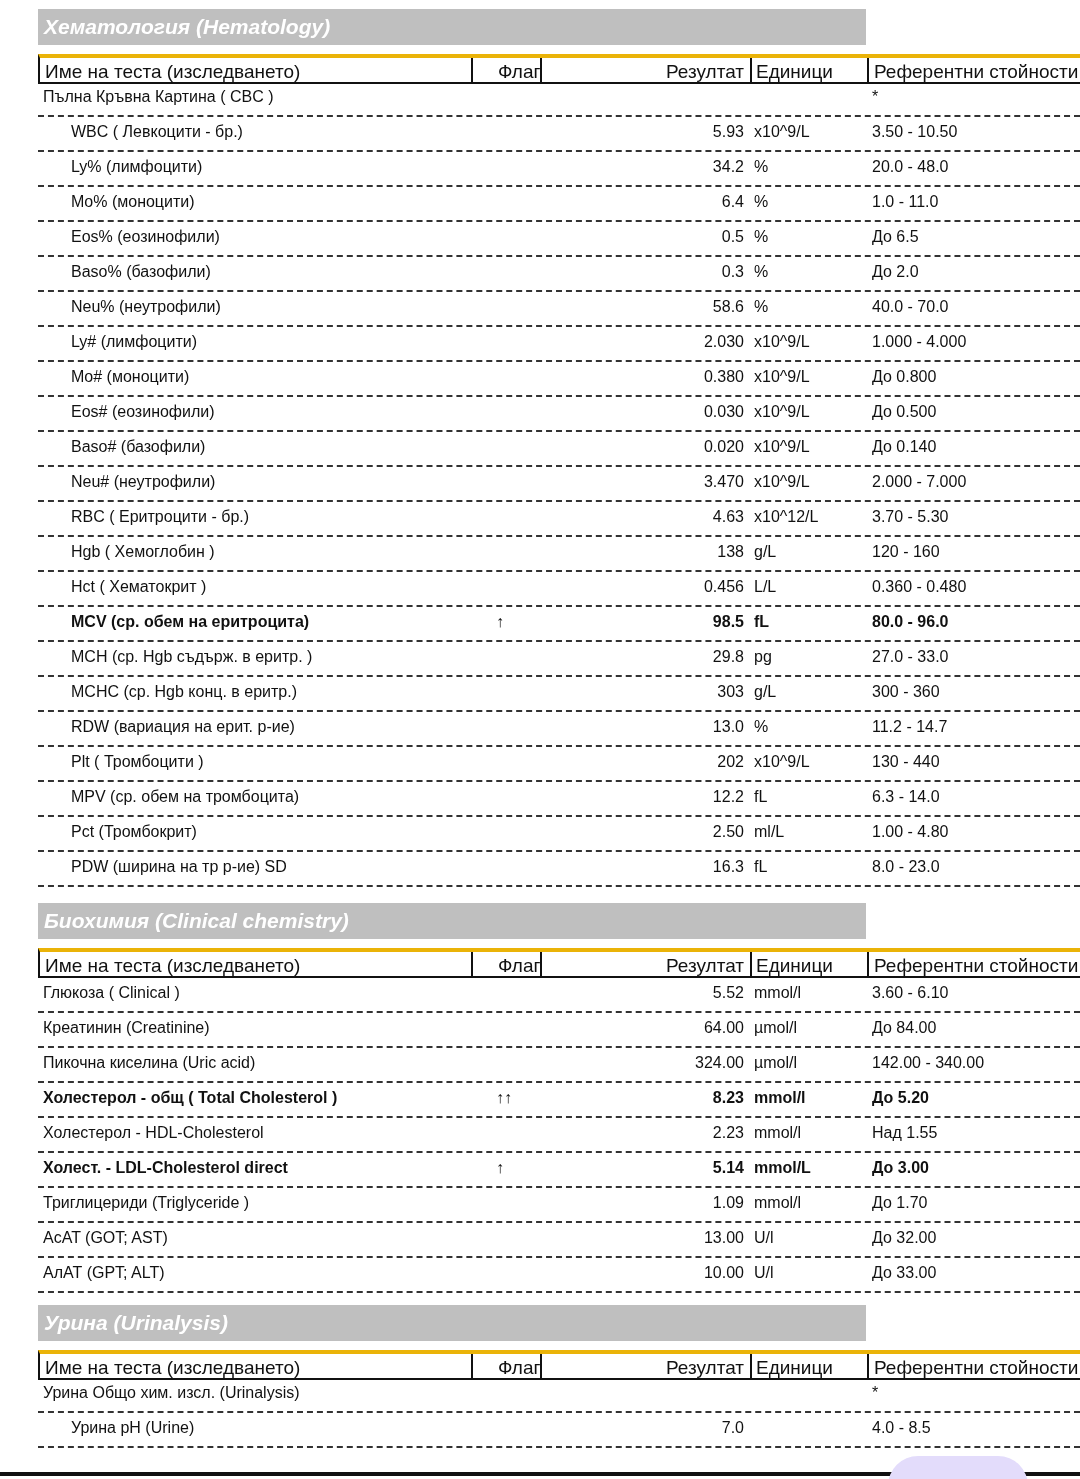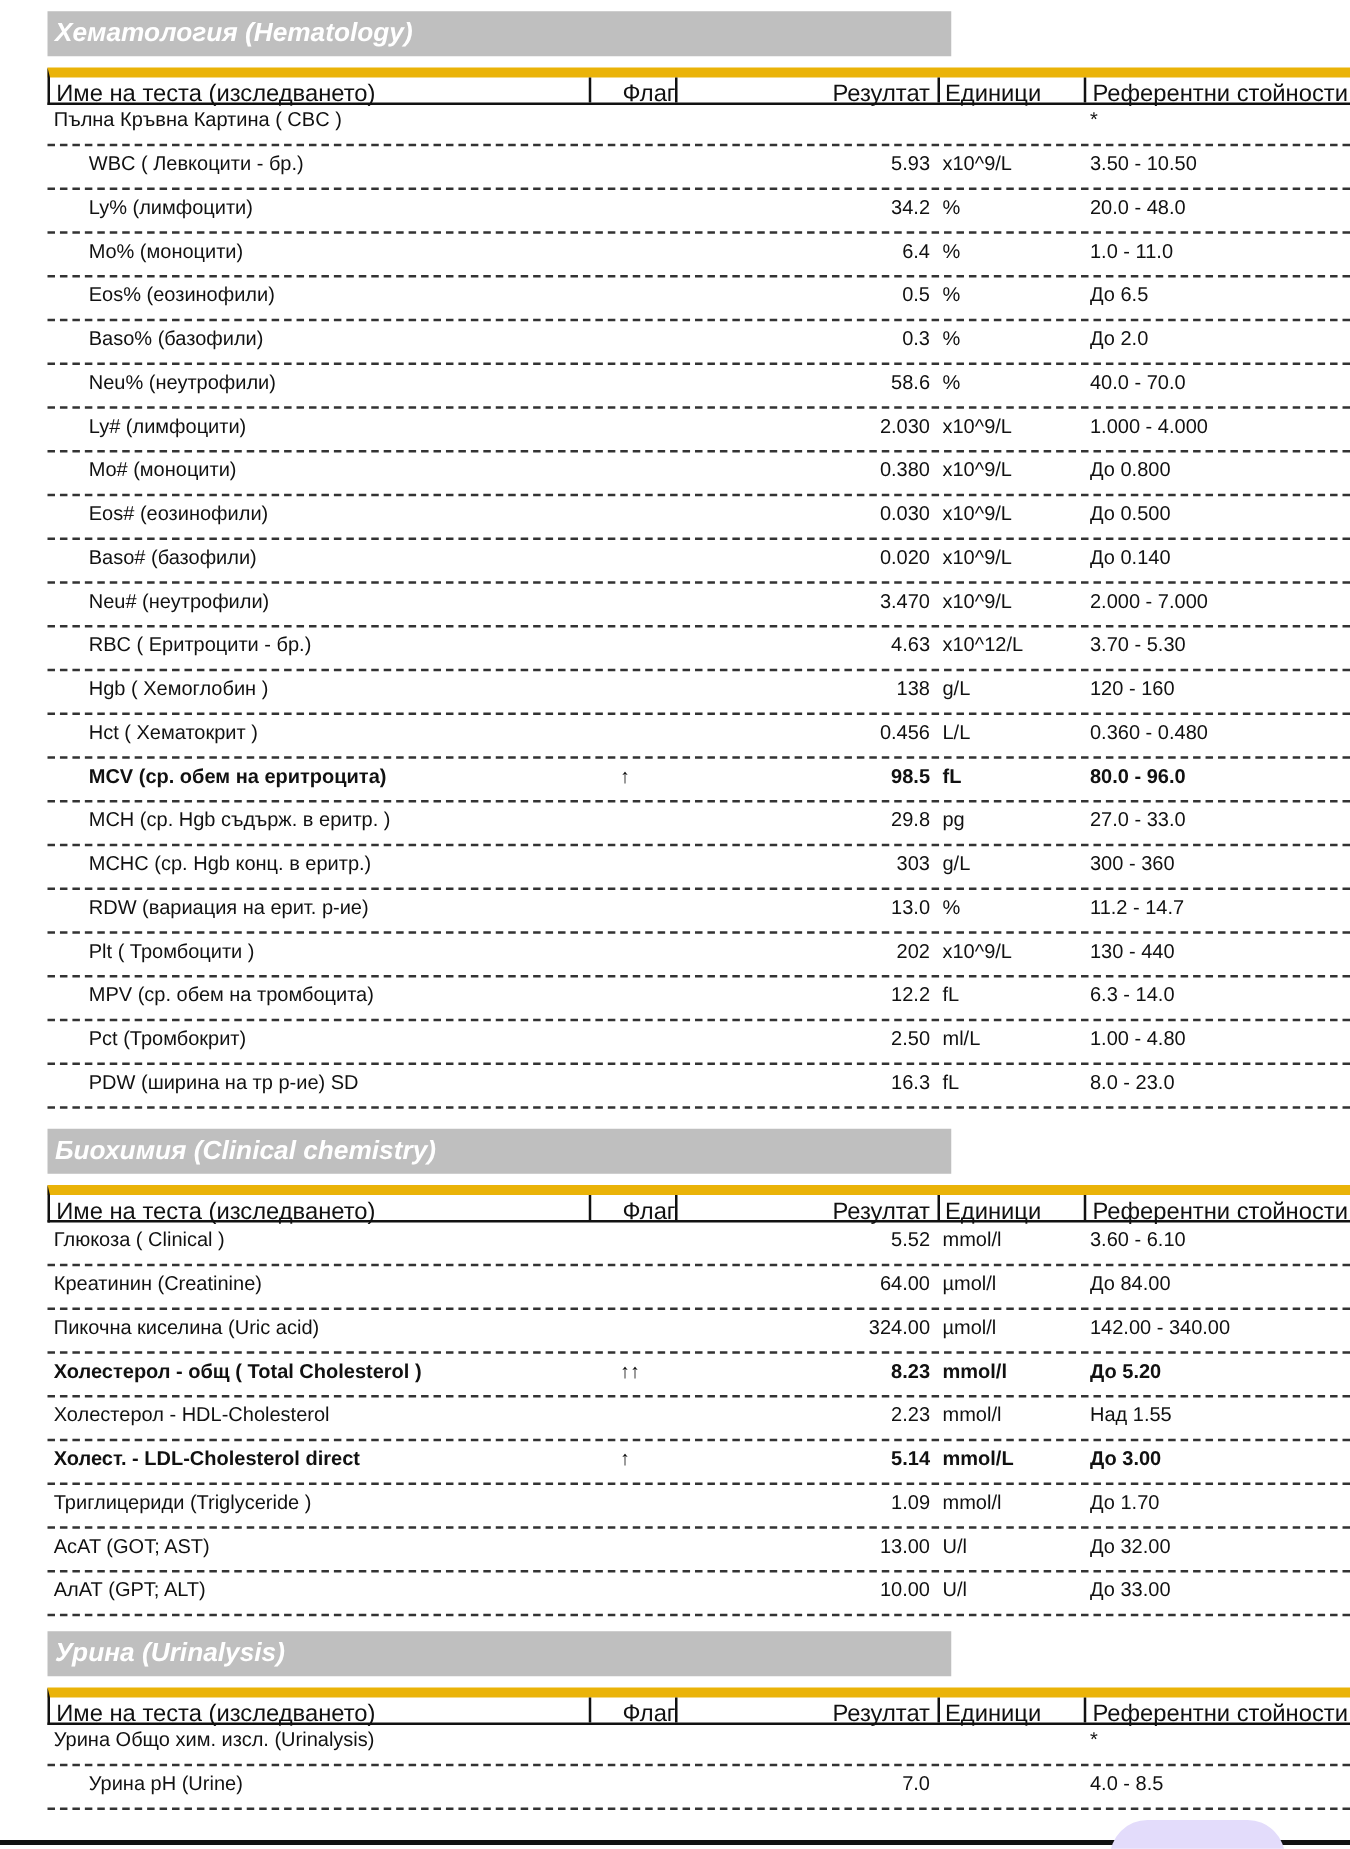--- a/index.html
+++ b/index.html
@@ -1,22 +1,22 @@
 <!DOCTYPE html>
 <html><head>
 <meta charset="utf-8">
 <style>
   html, body { margin: 0; padding: 0; background: #ffffff; }
   body { width: 1080px; height: 1479px; position: relative; overflow: hidden;
          font-family: "Liberation Sans", sans-serif; color: #111; }
   .section { position: absolute; left: 38px; width: 1042px; }
-  .sec-title { width: 723px; height: 36px; background: #bfbfbf; color: #ffffff;
+  .sec-title { width: 828px; height: 36px; background: #bfbfbf; color: #ffffff;
                font-style: italic; font-weight: bold; font-size: 21px; line-height: 36px;
                padding-left: 6px; box-sizing: border-box; }
-  .hdr { position: relative; height: 30px; margin-top: 9px; border-top: 8px solid #eab308;
+  .hdr { position: relative; height: 30px; margin-top: 9px; border-top: 4px solid #eab308;
          border-bottom: 2px solid #111; border-left: 2px solid #111; box-sizing: border-box;
          font-size: 19px; }
   .hdr span { position: absolute; top: 3px; white-space: nowrap; }
   .hdr .vline { position: absolute; top: 0; bottom: 0; width: 2px; background: #111; }
   .row { position: relative; height: 35px; font-size: 16px; border-bottom: 2px dashed #333; box-sizing: border-box; }
   .row span { position: absolute; top: 6px; white-space: nowrap; }
   .row.bold { font-weight: bold; }
   .c-name { left: 5px; }
   .c-name.ind { left: 33px; }
   .c-flag { left: 458px; }

